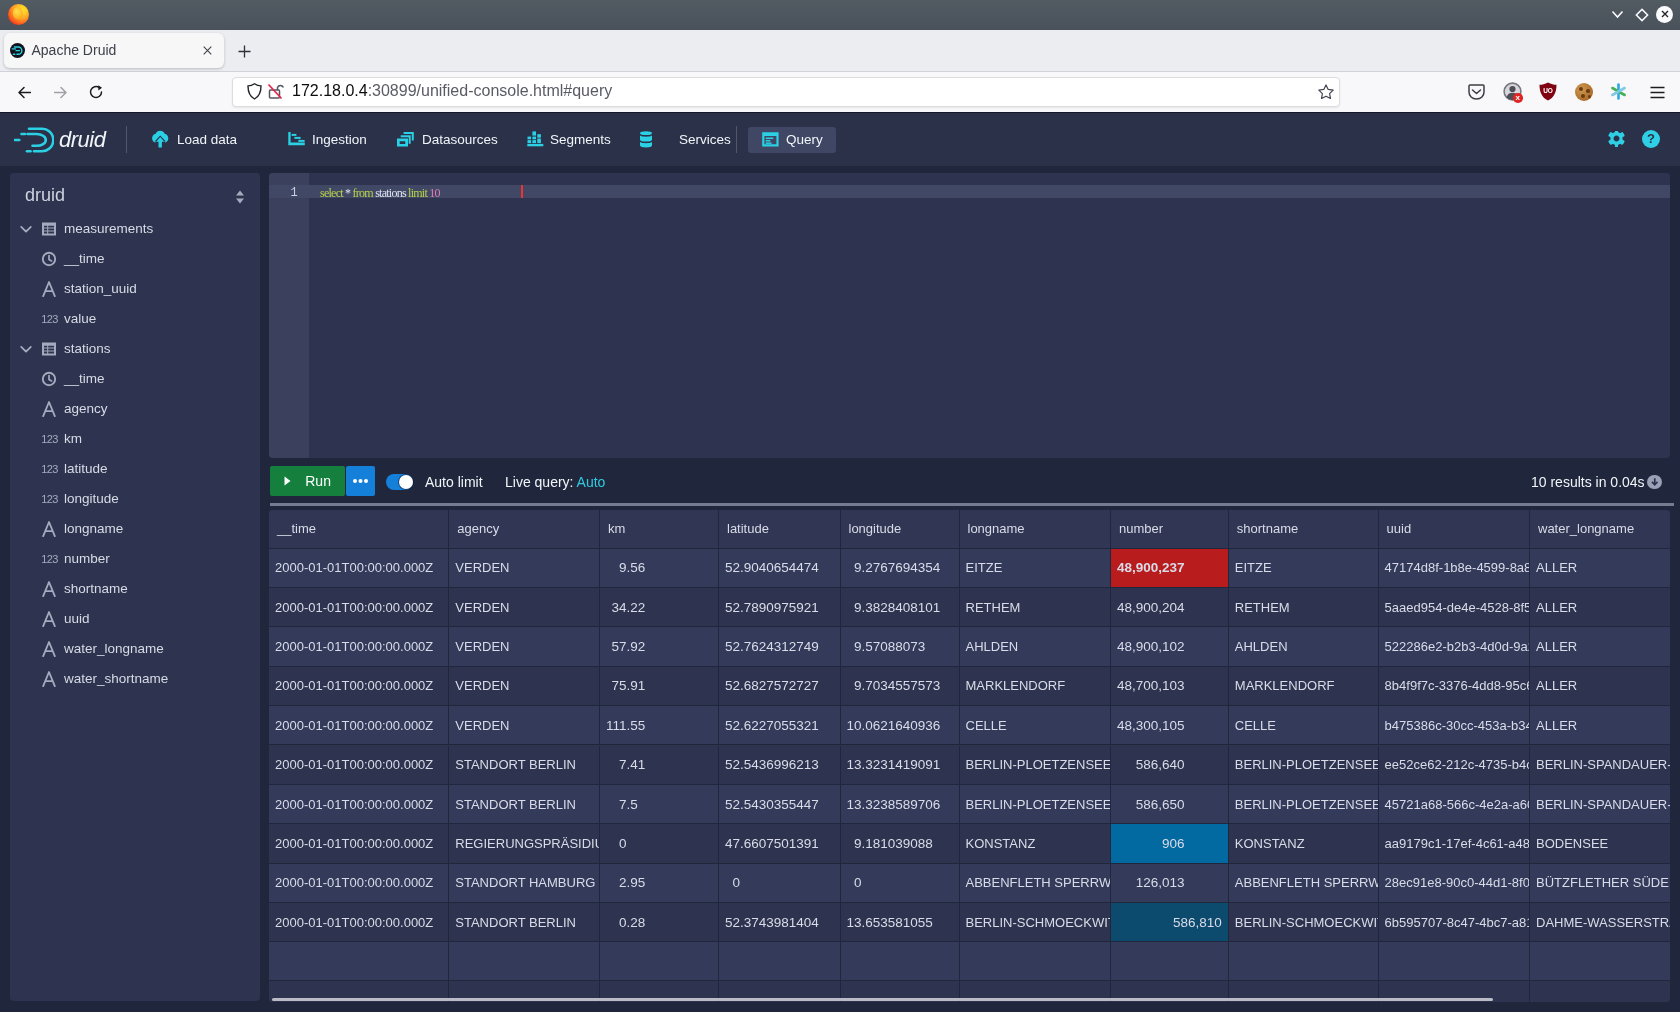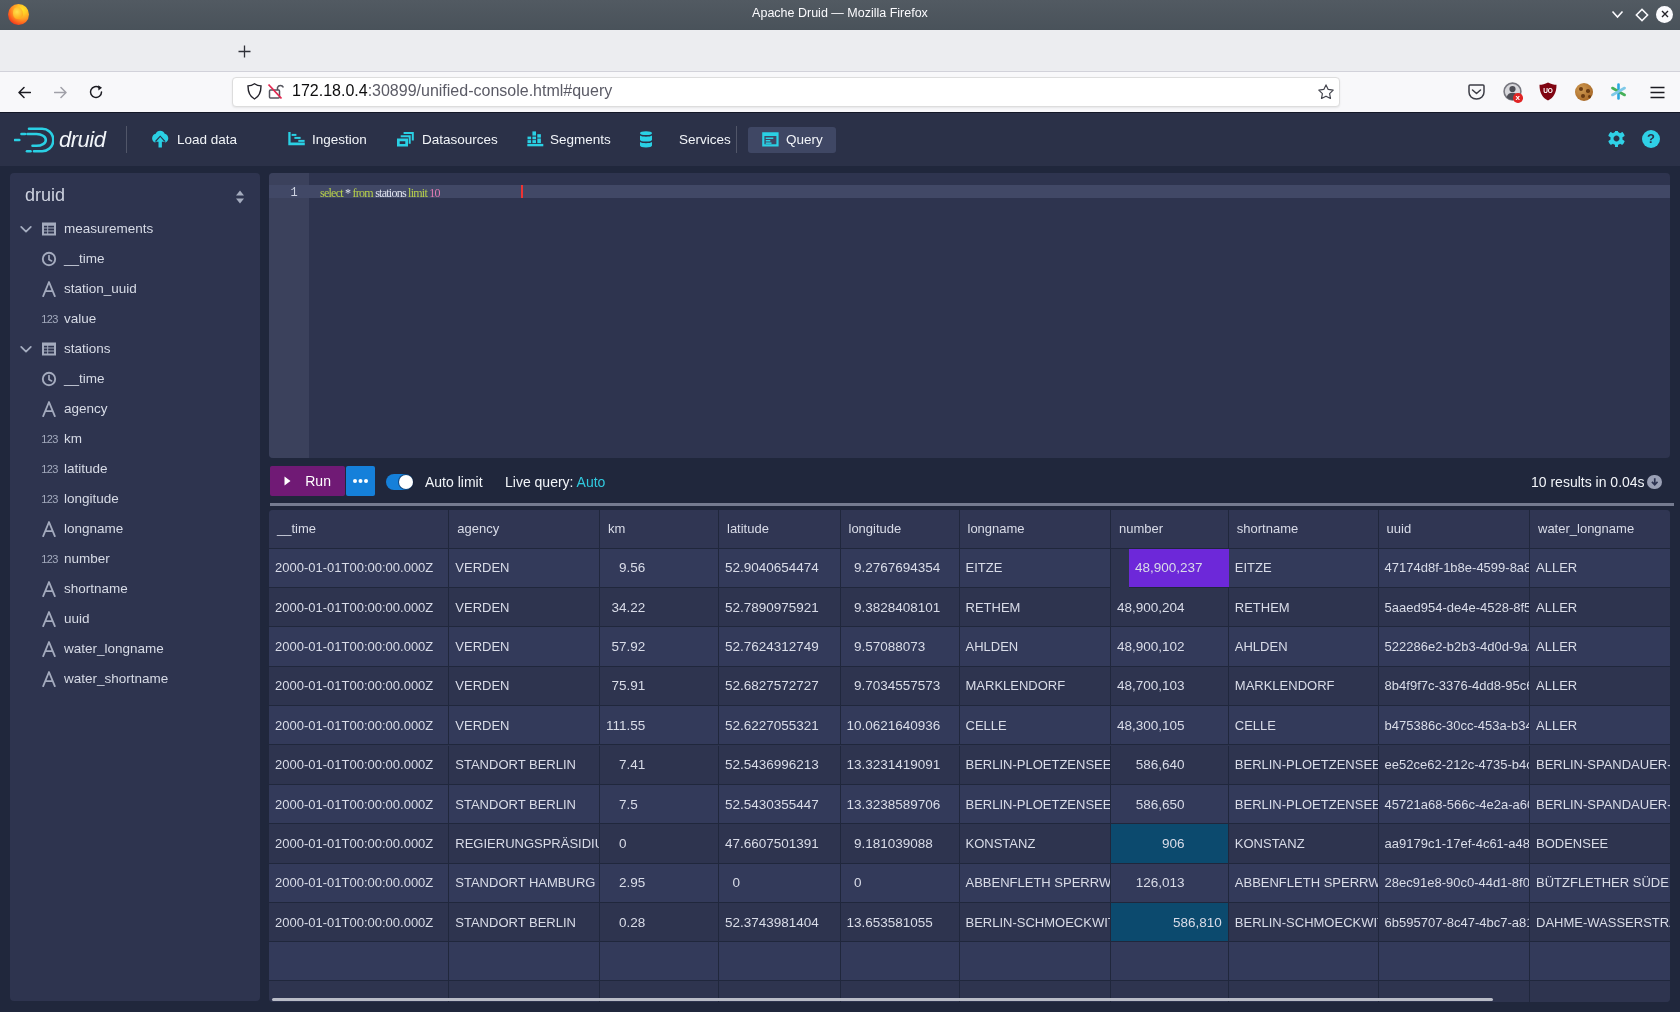--- a/index.html
+++ b/index.html
@@ -28,53 +28,67 @@
   #sidebar { left:10px; top:173px; width:250px; height:828px; background:#2e344f; border-radius:4px; }
   #editor { left:269px; top:173px; width:1401px; height:285px; background:#2e344f; border-radius:4px; overflow:hidden; }
   #gutter { left:0; top:0; width:40px; height:285px; background:#3b415c; }
   #activeline { left:0; top:11.7px; width:1401px; height:13.2px; background:#414866; }
   #codeline { left:51px; top:12.5px; font-family:Liberation Serif, serif; font-size:12px; letter-spacing:-0.75px; color:#dfe3ee; white-space:pre; }
   .kw { color:#b9d249; }
   .num { color:#e27bb2; }
   #gutternum { left:21.5px; top:12.5px; font-family:"Liberation Mono",monospace; font-size:12px; color:#cdd2e0; }
 
   
-  #runbtn { left:270.4px; top:466px; width:74.4px; height:30px; background:#701a75; border-radius:2px; color:#fff; font-size:14px; display:flex; align-items:center; justify-content:center; }
+  #runbtn { left:270.4px; top:466px; width:74.4px; height:30px; background:#15803d; border-radius:2px; color:#fff; font-size:14px; display:flex; align-items:center; justify-content:center; }
   #dotsbtn { left:346.3px; top:466px; width:29.2px; height:30px; background:#1580da; border-radius:2px; display:flex; align-items:center; justify-content:center; }
   #switch { left:386.3px; top:474px; width:27px; height:16px; background:#1580da; border-radius:8px; }
   #switchknob { left:12.6px; top:0.8px; width:14.4px; height:14.4px; background:#fff; border-radius:50%; box-shadow:0 0 0 1px rgba(15,30,60,.55); }
   .runtext { top:474px; font-size:14px; color:#f2f5f9; }
   #splitter { left:270px; top:502.5px; width:1404px; height:3.5px; background:#757b90; }
 
   
   #tablepanel { left:269px; top:510px; width:1401px; height:491.6px; background:#2e344f; border-radius:4px; overflow:hidden; }
   .cell { position:absolute; border-right:1px solid #20273c; border-bottom:1px solid #20273c; font-size:13px; color:#d9dce8; padding:0 6px; overflow:hidden; white-space:nowrap; display:flex; align-items:center; }
   .cell.hd { padding-left:8px; }
   .cell .nb { display:inline-block; text-align:right; font-size:13.5px; }
   .cell i { visibility:hidden; font-style:normal; }
   #hscroll { left:272px; top:998.2px; width:1221px; height:3px; background:#b9bcc7; border-radius:1.5px; }
 </style>
 </head>
 <body>
 <div class="abs" id="titlebar">
   <div class="abs" style="left:8px;top:4px;width:21px;height:21px;border-radius:50%;background:radial-gradient(circle at 68% 28%, #ffe226 0%, #ffc926 22%, #ff9a26 45%, #ff6a1e 62%, #f23b1e 78%, #d5186e 92%, #a60d8a 100%);"></div>
   <div class="abs" style="left:13px;top:7px;width:10px;height:12px;border-radius:50% 60% 40% 50%;background:radial-gradient(circle at 40% 40%, #ffe14d, #ffae1f 70%, rgba(255,160,20,0));"></div>
-  <div class="abs" id="titletext">Apache Druid — Mozilla Firefox</div>
   <svg class="abs" style="left:1611px;top:9px;" width="13" height="11" viewBox="0 0 13 11">
       <path d="M1.5 2.5 L6.5 8 L11.5 2.5" fill="none" stroke="#fbfbfe" stroke-width="1.6"></path>
     </svg>
   <svg class="abs" style="left:1635px;top:8px;" width="14" height="14" viewBox="0 0 14 14">
       <rect x="3" y="3" width="8" height="8" transform="rotate(45 7 7)" fill="none" stroke="#fbfbfe" stroke-width="1.5"></rect>
     </svg>
   <div class="abs" style="left:1656px;top:5.5px;width:17px;height:17px;border-radius:50%;background:#fbfbfe;"></div>
   <svg class="abs" style="left:1660.5px;top:10px;" width="8" height="8" viewBox="0 0 8 8">
       <path d="M1 1 L7 7 M7 1 L1 7" stroke="#23222a" stroke-width="1.4"></path>
     </svg>
 </div>
 <div class="abs" id="tabbar">
+  <div class="abs" id="tab">
+    <svg class="abs" style="left:6px;top:9.5px;" width="15" height="15" viewBox="0 0 15 15">
+        <circle cx="7.5" cy="7.5" r="7.5" fill="#11141f"></circle>
+        <g fill="none" stroke="#2ad1e0" stroke-width="1.4" stroke-linecap="round">
+          <path d="M4.4 4 H8.2 A3.65 3.65 0 0 1 8.2 11.3 H6.9"></path>
+          <path d="M2.3 5.9 H5.4"></path>
+          <path d="M3.4 11.3 H4.8"></path>
+          <path d="M6 7.65 H9.4" stroke-width="1.2"></path>
+        </g>
+      </svg>
+    <div class="abs" id="tabtitle">Apache Druid</div>
+    <svg class="abs" style="left:199px;top:13px;" width="9" height="9" viewBox="0 0 9 9">
+        <path d="M0.7 0.7 L8.3 8.3 M8.3 0.7 L0.7 8.3" stroke="#40434c" stroke-width="1.1"></path>
+      </svg>
+  </div>
   <svg class="abs" style="left:238px;top:15px;" width="13" height="13" viewBox="0 0 13 13">
       <path d="M6.5 0.5 V12.5 M0.5 6.5 H12.5" stroke="#2f3138" stroke-width="1.3"></path>
     </svg>
 </div>
 <div class="abs" id="toolbar">
   <svg class="abs" style="left:18px;top:14px;" width="13" height="13" viewBox="0 0 13 13">
       <path d="M12.5 6.5 H1.5 M6 1.5 L1 6.5 L6 11.5" fill="none" stroke="#1b1b21" stroke-width="1.5" stroke-linecap="round" stroke-linejoin="round"></path>
     </svg>
   <svg class="abs" style="left:54px;top:14px;" width="13" height="13" viewBox="0 0 13 13">
       <path d="M0.5 6.5 H11.5 M7 1.5 L12 6.5 L7 11.5" fill="none" stroke="#a0a0a8" stroke-width="1.5" stroke-linecap="round" stroke-linejoin="round"></path>
@@ -324,21 +338,21 @@
     <div class="cell" style="left:331px;top:38.7px;width:119px;height:39.36px;background:#333a5a;">
       <span class="nb c2" style="width: 39.2969px;">9.56</span>
     </div>
     <div class="cell" style="left:450px;top:38.7px;width:121.5px;height:39.36px;background:#333a5a;">
       <span class="nb c3" style="width: 93.8594px;">52.9040654474</span>
     </div>
     <div class="cell" style="left:571.5px;top:38.7px;width:119px;height:39.36px;background:#333a5a;">
       <span class="nb c4" style="width: 93.8594px;">9.2767694354</span>
     </div>
     <div class="cell" style="left:690.5px;top:38.7px;width:151.5px;height:39.36px;background:#333a5a;">EITZE</div>
-    <div class="cell" style="left:860px;top:38.7px;width:117.8px;height:39.36px;background:#6d28d9;">
+    <div class="cell" style="left:842px;top:38.7px;width:117.8px;height:39.36px;background:#b91c1c;font-weight:bold;">
       <span class="nb c6" style="width: 67.5781px;">48,900,237</span>
     </div>
     <div class="cell" style="left:959.8px;top:38.7px;width:149.8px;height:39.36px;background:#333a5a;">EITZE</div>
     <div class="cell" style="left:1109.6px;top:38.7px;width:151.4px;height:39.36px;background:#333a5a;">47174d8f-1b8e-4599-8a83</div>
     <div class="cell" style="left:1261px;top:38.7px;width:260px;height:39.36px;background:#333a5a;">ALLER</div>
     <div class="cell" style="left:0px;top:78.06px;width:180.3px;height:39.36px;background:#2e344f;">2000-01-01T00:00:00.000Z</div>
     <div class="cell" style="left:180.3px;top:78.06px;width:150.7px;height:39.36px;background:#2e344f;">VERDEN</div>
     <div class="cell" style="left:331px;top:78.06px;width:119px;height:39.36px;background:#2e344f;">
       <span class="nb c2" style="width: 39.2969px;">34.22</span>
     </div>
@@ -450,21 +464,21 @@
     <div class="cell" style="left:331px;top:314.21999999999997px;width:119px;height:39.36px;background:#2e344f;">
       <span class="nb c2" style="width: 39.2969px;">0<i>.00</i></span>
     </div>
     <div class="cell" style="left:450px;top:314.21999999999997px;width:121.5px;height:39.36px;background:#2e344f;">
       <span class="nb c3" style="width: 93.8594px;">47.6607501391</span>
     </div>
     <div class="cell" style="left:571.5px;top:314.21999999999997px;width:119px;height:39.36px;background:#2e344f;">
       <span class="nb c4" style="width: 93.8594px;">9.181039088<i>0</i></span>
     </div>
     <div class="cell" style="left:690.5px;top:314.21999999999997px;width:151.5px;height:39.36px;background:#2e344f;">KONSTANZ</div>
-    <div class="cell" style="left:842px;top:314.21999999999997px;width:117.8px;height:39.36px;background:#0c4a6e;align-items:center;">
+    <div class="cell" style="left:842px;top:314.21999999999997px;width:117.8px;height:39.36px;background:#0369a1;align-items:center;">
       <span class="nb c6" style="width: 67.5781px;">906</span>
     </div>
     <div class="cell" style="left:959.8px;top:314.21999999999997px;width:149.8px;height:39.36px;background:#2e344f;">KONSTANZ</div>
     <div class="cell" style="left:1109.6px;top:314.21999999999997px;width:151.4px;height:39.36px;background:#2e344f;">aa9179c1-17ef-4c61-a48e</div>
     <div class="cell" style="left:1261px;top:314.21999999999997px;width:260px;height:39.36px;background:#2e344f;">BODENSEE</div>
     <div class="cell" style="left:0px;top:353.58px;width:180.3px;height:39.36px;background:#333a5a;">2000-01-01T00:00:00.000Z</div>
     <div class="cell" style="left:180.3px;top:353.58px;width:150.7px;height:39.36px;background:#333a5a;">STANDORT HAMBURG</div>
     <div class="cell" style="left:331px;top:353.58px;width:119px;height:39.36px;background:#333a5a;">
       <span class="nb c2" style="width: 39.2969px;">2.95</span>
     </div>

